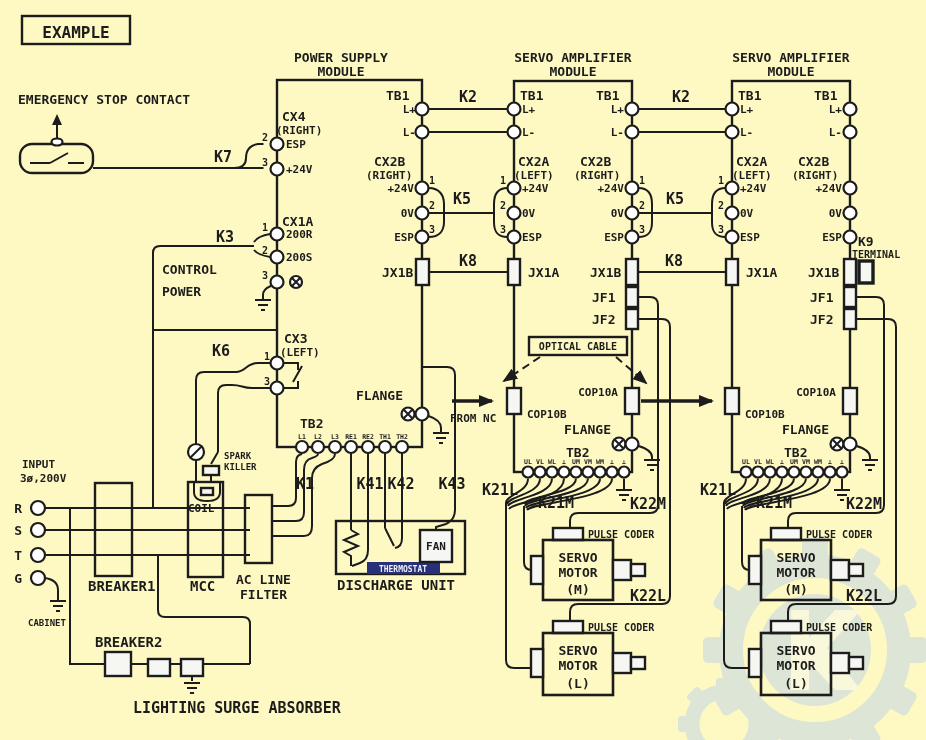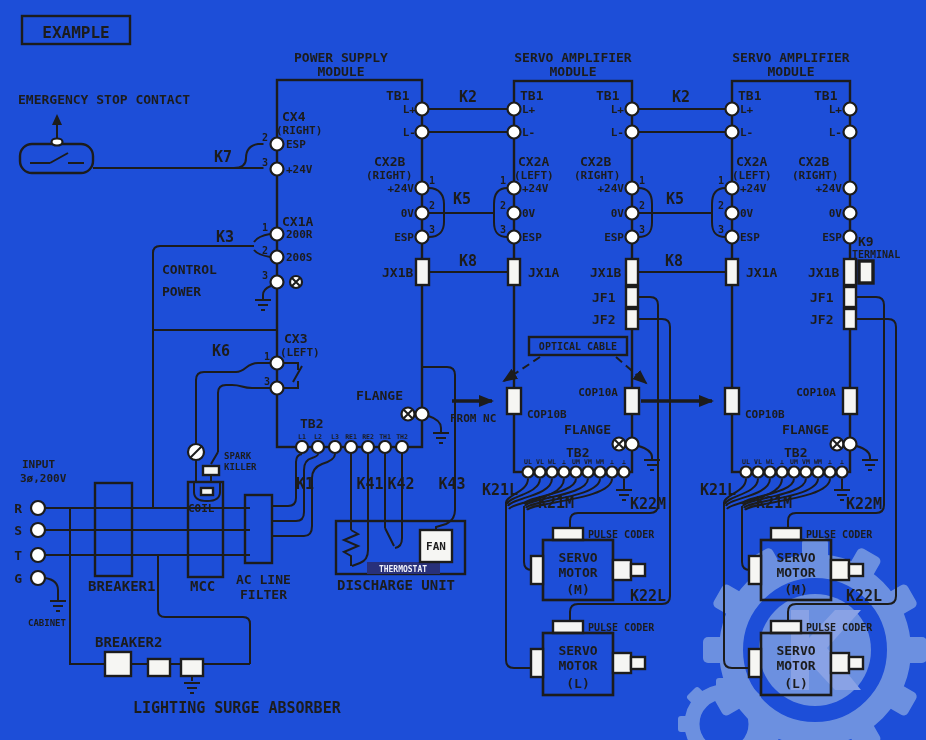--- a/index.html
+++ b/index.html
@@ -1,16 +1,16 @@
 <!DOCTYPE html>
 <html><head>
 <meta charset="utf-8">
 <style>
   html,body{margin:0;padding:0;background:#e9e9e7;}
-  #stage{position:relative;width:926px;height:740px;background:#1d4ed8;overflow:hidden;
+  #stage{position:relative;width:926px;height:740px;background:#fef9c3;overflow:hidden;
          font-family:"DejaVu Sans Mono",monospace;}
   svg{position:absolute;left:0;top:0;}
   text{font-family:"DejaVu Sans Mono",monospace;font-weight:700;fill:#1c1c1c;}
   .s16{font-size:16px}.s15{font-size:15px}.s14{font-size:14px}.s13{font-size:13px}
   .s11{font-size:11px}.s10{font-size:10px}.s9{font-size:9px}.s8{font-size:8px}.s7{font-size:6.5px}
   .mid{text-anchor:middle}.end{text-anchor:end}
   .w{stroke:#1c1c1c;stroke-width:2;fill:none}
   .wt{stroke:#1c1c1c;stroke-width:3.5;fill:none}
   .box{stroke:#1c1c1c;stroke-width:2.4;fill:none}
   .boxw{stroke:#1c1c1c;stroke-width:2.4;fill:#f6f6f3}

